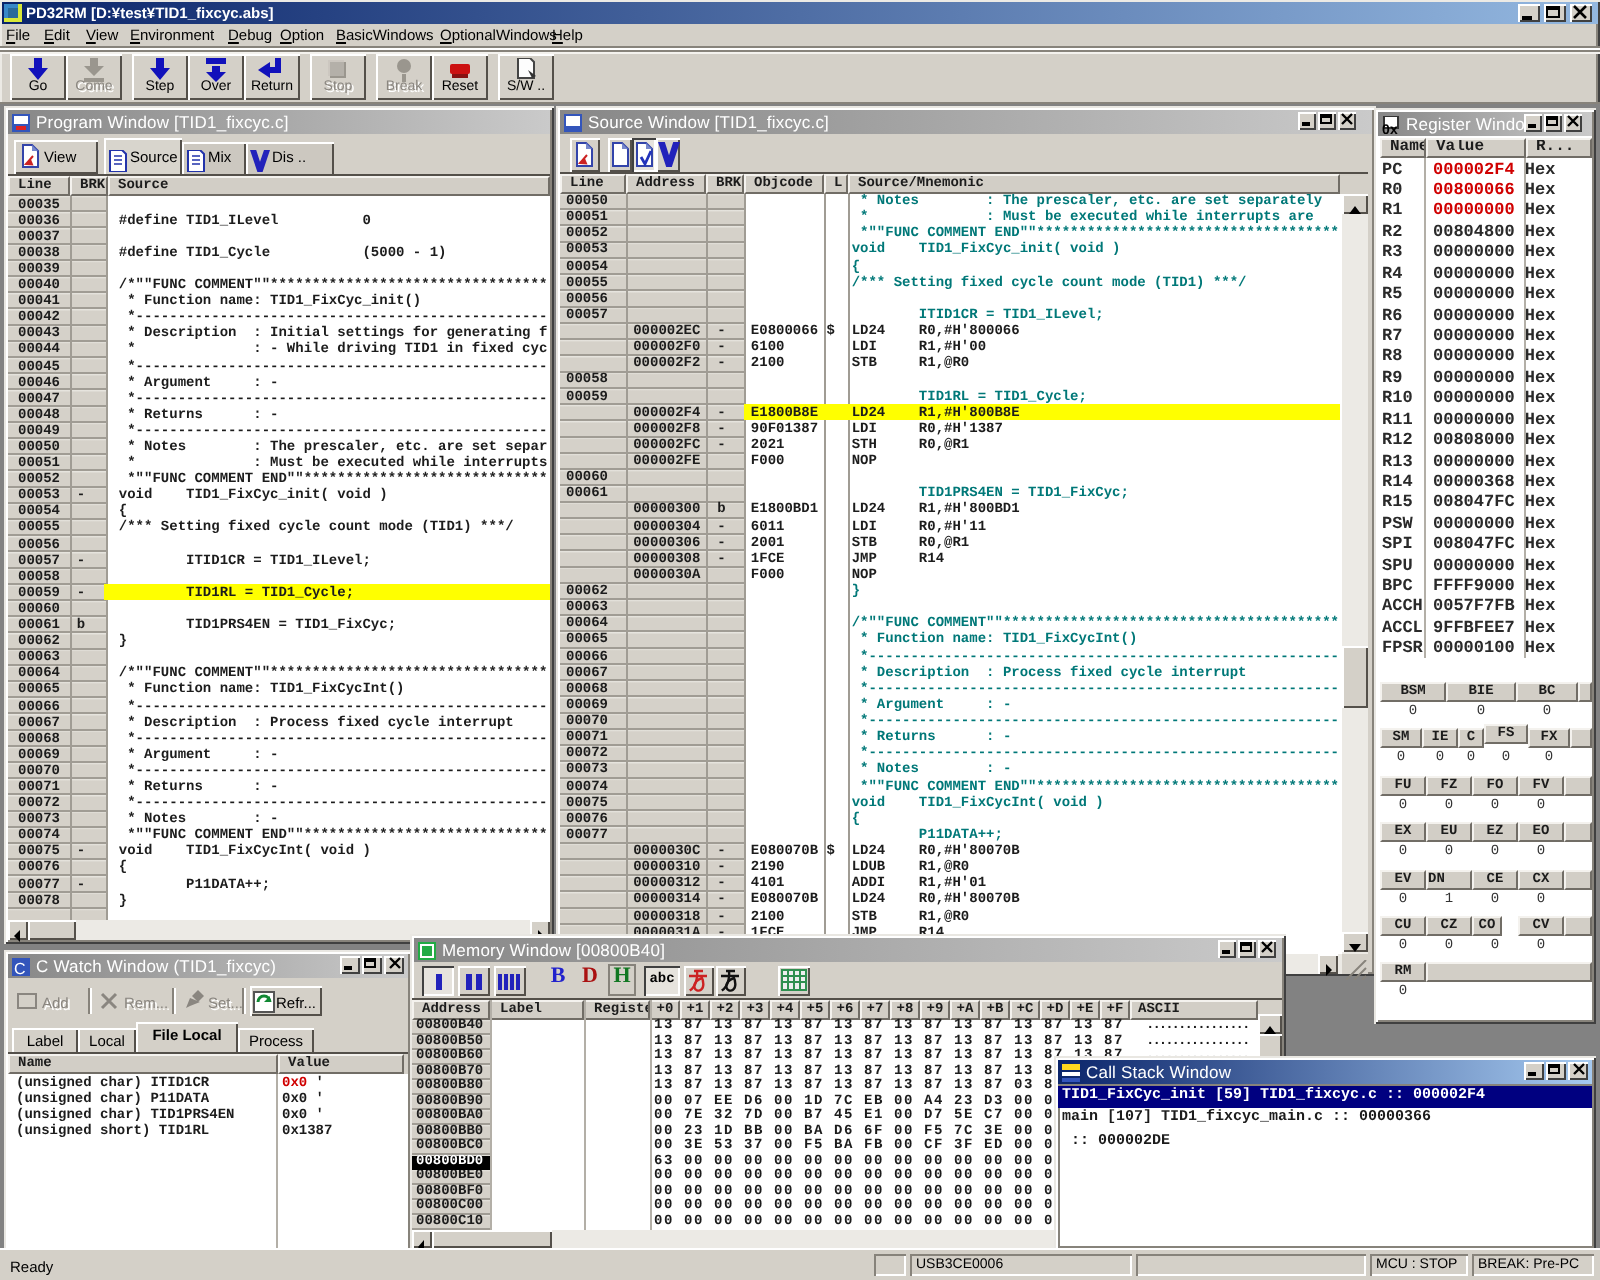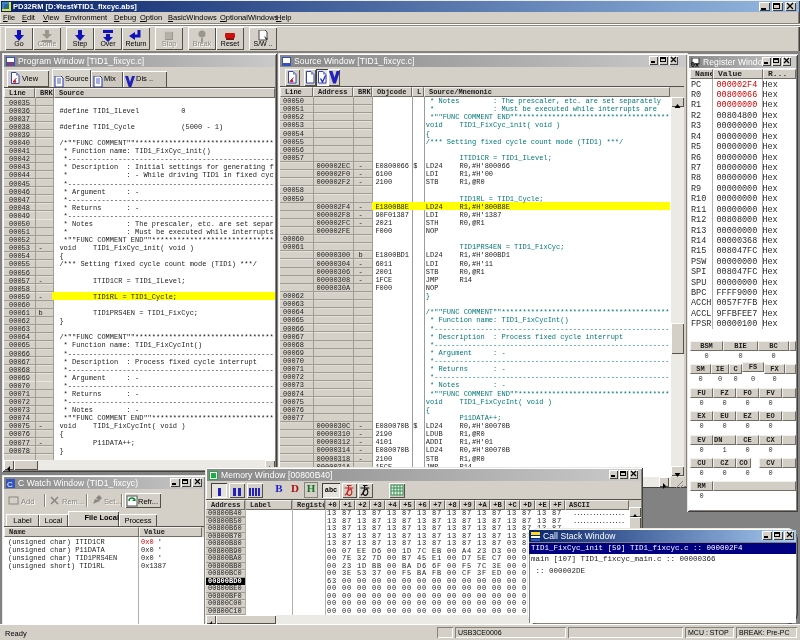--- a/index.html
+++ b/index.html
@@ -1,20 +1,20 @@
 <!DOCTYPE html>
 <html><head><meta charset="utf-8"><style>
 *{margin:0;padding:0;box-sizing:border-box}
 body{width:800px;height:640px;overflow:hidden}
 #app{position:relative;width:800px;height:640px;background:#d4d0c8;
  font-family:"Liberation Sans",sans-serif;overflow:hidden;
  box-shadow:inset 1px 1px 0 #eceae5, inset -1px -1px 0 #404040, inset -2px -2px 0 #87837b}
 .abs{position:absolute}
 pre{font-family:"Liberation Mono",monospace;font-size:7px;line-height:8.05px;
- color:#1c1c1c;white-space:pre;position:absolute;font-weight:normal}
+ color:#1c1c1c;white-space:pre;position:absolute;font-weight:bold}
 .t{color:#007878}
 .r{color:#d00000}
 .cap{position:absolute;height:12px;color:#fff;font:8.5px "Liberation Sans",sans-serif;letter-spacing:0.1px;
  display:flex;align-items:center;padding-left:2px;overflow:hidden}
 .inact{background:linear-gradient(90deg,#878787,#cacaca)}
 .act{background:linear-gradient(90deg,#0a246a,#a6caf0)}
 .win{position:absolute;background:#d4d0c8;
  box-shadow:inset 1px 1px 0 #e9e7e2, inset -1px -1px 0 #404040,
  inset 2px 2px 0 #fff, inset -2px -2px 0 #87837b}
 .hcell{position:absolute;background:#d2cec6;border:1px solid;border-color:#f4f2ee #716d66 #716d66 #f4f2ee;
@@ -483,21 +483,21 @@
         </svg>
         <div class="abs" style="left:13px;top:4px;width:24px;height:9px;font:7.5px 'Liberation Sans'">Refr...</div>
       </div>
       <div class="btn" style="left:4px;top:39px;width:33px;height:13px;background:#d4d0c8">
         <div class="abs" style="left:0px;top:2px;width:33px;height:10px;font:7.5px 'Liberation Sans';text-align:center">Label</div>
       </div>
       <div class="btn" style="left:37px;top:39px;width:29px;height:13px;background:#d4d0c8">
         <div class="abs" style="left:0px;top:2px;width:29px;height:10px;font:7.5px 'Liberation Sans';text-align:center">Local</div>
       </div>
       <div class="btn" style="left:66px;top:36px;width:51px;height:16px;background:#d4d0c8">
-        <div class="abs" style="left:0px;top:2px;width:51px;height:10px;font:bold 7.5px 'Liberation Sans';text-align:right">File Local</div>
+        <div class="abs" style="left:0px;top:2px;width:51px;height:10px;font:bold 7.5px 'Liberation Sans';text-align:center">File Local</div>
       </div>
       <div class="btn" style="left:117px;top:39px;width:38px;height:13px;background:#d4d0c8">
         <div class="abs" style="left:0px;top:2px;width:38px;height:10px;font:7.5px 'Liberation Sans';text-align:center">Process</div>
       </div>
       <div class="abs" style="left:2px;top:51px;width:200px;height:1px;background:#54504a"></div>
       <div class="hcell" style="left:2px;top:52px;width:135px;height:10px;font-family:'Liberation Mono',monospace;font-size:7px;line-height:8px;text-align:left;padding-left:4px">Name</div>
       <div class="hcell" style="left:137px;top:52px;width:63px;height:10px;font-family:'Liberation Mono',monospace;font-size:7px;line-height:8px;text-align:left;padding-left:4px">Value</div>
       <div class="abs" style="left:2px;top:61.5px;width:200px;height:87px;background:#fff"></div>
       <div class="vline" style="left:136px;top:61.5px;width:1px;height:87px;"></div>
       <pre style="left:6px;top:62.5px;width:130px;overflow:hidden">(unsigned char) ITID1CR
@@ -644,21 +644,21 @@
       <div class="sb" style="left:424px;top:50px;width:12px;height:20px;"></div>
       <div class="abs" style="left:1px;top:148px;width:423px;height:9px;background:#eceae5"></div>
       <div class="sb" style="left:1px;top:148px;width:10px;height:9px;"><svg width="10" height="9">
           <path d="M6 1L3 4.5 6 8z" fill="#000"></path>
         </svg></div>
       <div class="sb" style="left:413px;top:148px;width:10px;height:9px;"><svg width="10" height="9">
           <path d="M4 1l3 3.5L4 8z" fill="#000"></path>
         </svg></div>
       <div class="sb" style="left:11px;top:148px;width:60px;height:9px;"></div>
     </div>
-    <div class="win" style="left:527px;top:528px;width:271px;height:97px;border-radius:12px;">
+    <div class="win" style="left:527px;top:528px;width:271px;height:97px;">
       <div class="cap act" style="left:2px;top:2px;width:267px;height:12px;"><svg width="9" height="9" style="margin-right:3px">
           <rect y="0" width="9" height="3" fill="#ffd820"></rect>
           <rect y="4" width="9" height="2" fill="#fff"></rect>
           <rect y="7" width="9" height="2" fill="#3355bb"></rect>
         </svg>Call Stack Window</div>
       <div class="cbtn" style="left:235px;top:3px;width:10px;height:9px;width:10px;height:9px">
         <div class="abs" style="left:2px;top:5px;width:4px;height:2px;background:#000"></div>
       </div>
       <div class="cbtn" style="left:246px;top:3px;width:10px;height:9px;width:10px;height:9px">
         <div class="abs" style="left:1px;top:1px;width:6px;height:5px;border:1px solid #000;border-top-width:2px"></div>

